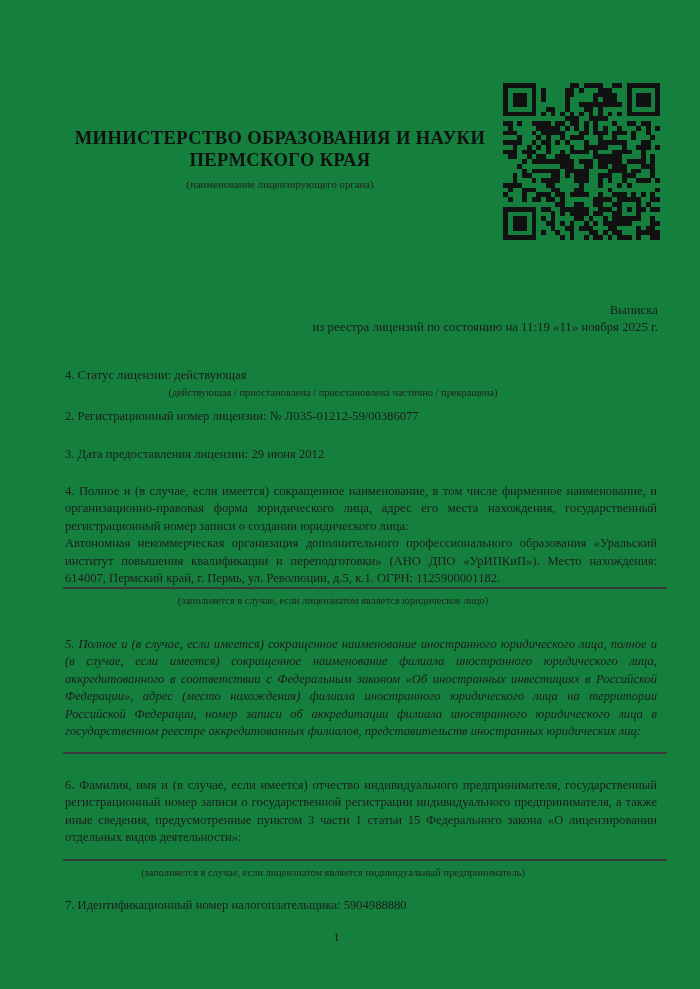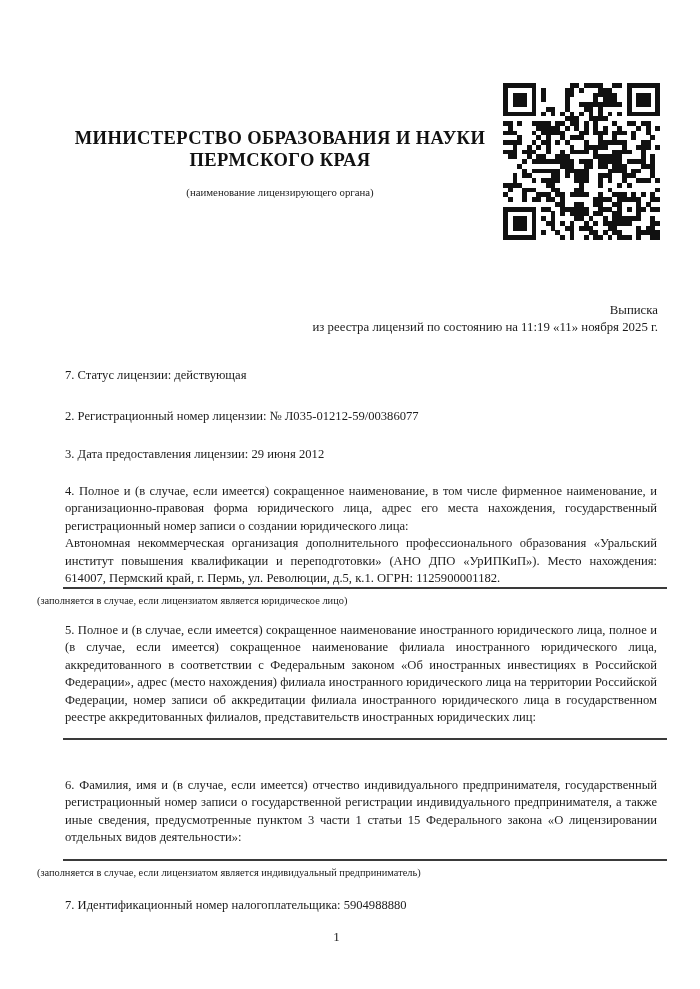--- a/index.html
+++ b/index.html
@@ -1,44 +1,44 @@
 <!DOCTYPE html>
 <html><head>
 <meta charset="utf-8">
 <style>
   html,body{margin:0;padding:0;background:#e8e8e8;}
   .page{
     position:relative;
     width:700px;height:989px;
-    background:#ffffff;
+    background:#15803d;
     margin:0 auto;
     font-family:"Liberation Serif","DejaVu Serif",serif;
     color:#1c1c1c;
     overflow:hidden;
   }
   .abs{position:absolute;}
   
   .org-block{left:55px;top:127px;width:450px;text-align:center;}
   .org-name{font-weight:bold;font-size:18.5px;line-height:22px;letter-spacing:.4px;white-space:nowrap;color:#111;}
-  .org-caption{font-size:10.8px;line-height:14px;margin-top:14px;color:#222;}
+  .org-caption{font-size:10.8px;line-height:14px;margin-top:6px;color:#222;}
   .qr-box{left:503px;top:83px;width:157px;height:157px;}
   .qr-box svg{display:block;width:157px;height:157px;shape-rendering:crispEdges;fill:#111;}
   
   .doc-title{left:15px;top:302px;width:643px;text-align:right;font-size:12.8px;line-height:17.4px;}
   
   .tcol{left:65px;width:592px;font-size:12.6px;line-height:17.4px;}
   .just{text-align:justify;text-align-last:left;margin:0;}
   .single{white-space:nowrap;}
   .fill-rule{
     border:0;border-top:2px solid #3a3a3a;
     margin:0 -10px 0 -2px;height:0;
   }
   .cap{
     font-size:10.4px;line-height:13px;color:#222;
-    width:592px;margin-left:-28px;text-align:left;
+    width:592px;margin-left:-28px;text-align:center;
   }
   .cap-abs{left:37px;width:592px;text-align:center;font-size:10.4px;line-height:13px;color:#222;}
   .rule-gap{margin-top:12px;}
   .cap-gap{margin-top:5px;}
   .page-number{left:15px;top:928px;width:643px;text-align:center;font-size:13px;line-height:17px;}
 </style>
 </head>
 <body>
 
 <div class="page">
@@ -588,39 +588,40 @@
         <rect x="152.24" y="152.24" width="4.82" height="4.82"></rect>
       </svg>
   </div>
 
   <div class="abs doc-title">
     <div>Выписка</div>
     <div>из реестра лицензий по состоянию на 11:19 «11» ноября 2025 г.</div>
   </div>
 
   <div class="abs tcol" style="top:367px;">
-    <p class="just single">7. Статус лицензии: действующая</p>
-  </div>
+    <p class="just single">4. Статус лицензии: действующая</p>
+  </div>
+  <div class="abs cap-abs" style="top:386px;">(действующая / приостановлена / приостановлена частично / прекращена)</div>
 
   <div class="abs tcol" style="top:408px;">
     <p class="just single">2. Регистрационный номер лицензии: № Л035-01212-59/00386077</p>
   </div>
 
   <div class="abs tcol" style="top:446px;">
     <p class="just single">3. Дата предоставления лицензии: 29 июня 2012</p>
   </div>
 
   <div class="abs tcol" style="top:483px;">
     <p class="just">4. Полное и (в случае, если имеется) сокращенное наименование, в том числе фирменное наименование, и организационно-правовая форма юридического лица, адрес его места нахождения, государственный регистрационный номер записи о создании юридического лица:</p>
     <p class="just">Автономная некоммерческая организация дополнительного профессионального образования «Уральский институт повышения квалификации и переподготовки» (АНО ДПО «УрИПКиП»). Место нахождения: 614007, Пермский край, г. Пермь, ул. Революции, д.5, к.1. ОГРН: 1125900001182.</p>
     <hr class="fill-rule">
     <div class="cap cap-gap">(заполняется в случае, если лицензиатом является юридическое лицо)</div>
   </div>
 
-  <div class="abs tcol" style="top:622px;">
+  <div class="abs tcol" style="top:636px;font-style:italic;">
     <p class="just">5. Полное и (в случае, если имеется) сокращенное наименование иностранного юридического лица, полное и (в случае, если имеется) сокращенное наименование филиала иностранного юридического лица, аккредитованного в соответствии с Федеральным законом «Об иностранных инвестициях в Российской Федерации», адрес (место нахождения) филиала иностранного юридического лица на территории Российской Федерации, номер записи об аккредитации филиала иностранного юридического лица в государственном реестре аккредитованных филиалов, представительств иностранных юридических лиц:</p>
     <hr class="fill-rule rule-gap">
   </div>
 
   <div class="abs tcol" style="top:777px;">
     <p class="just">6. Фамилия, имя и (в случае, если имеется) отчество индивидуального предпринимателя, государственный регистрационный номер записи о государственной регистрации индивидуального предпринимателя, а также иные сведения, предусмотренные пунктом 3 части 1 статьи 15 Федерального закона «О лицензировании отдельных видов деятельности»:</p>
     <hr class="fill-rule rule-gap">
     <div class="cap cap-gap">(заполняется в случае, если лицензиатом является индивидуальный предприниматель)</div>
   </div>
 

